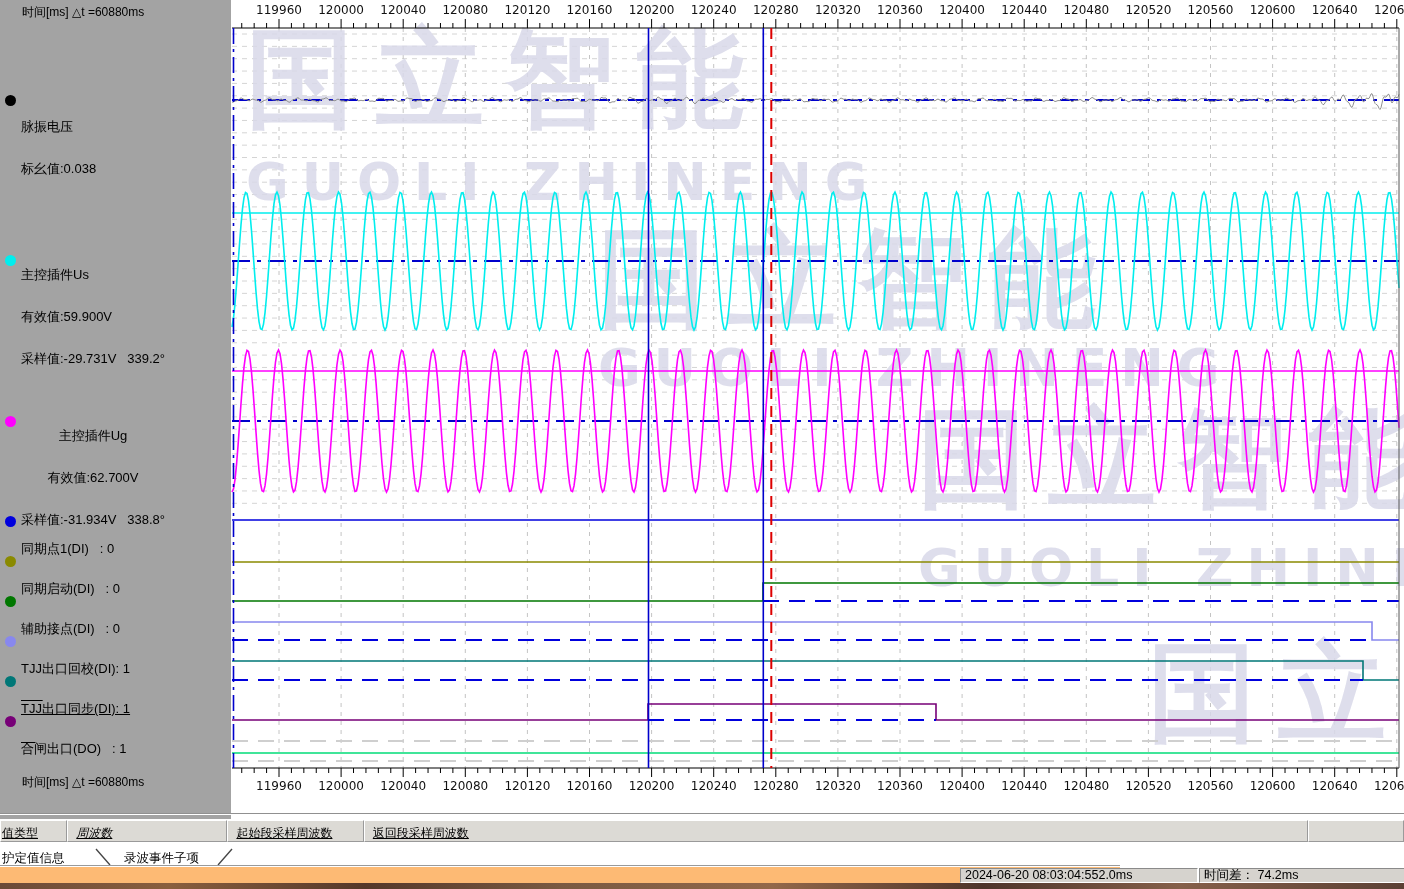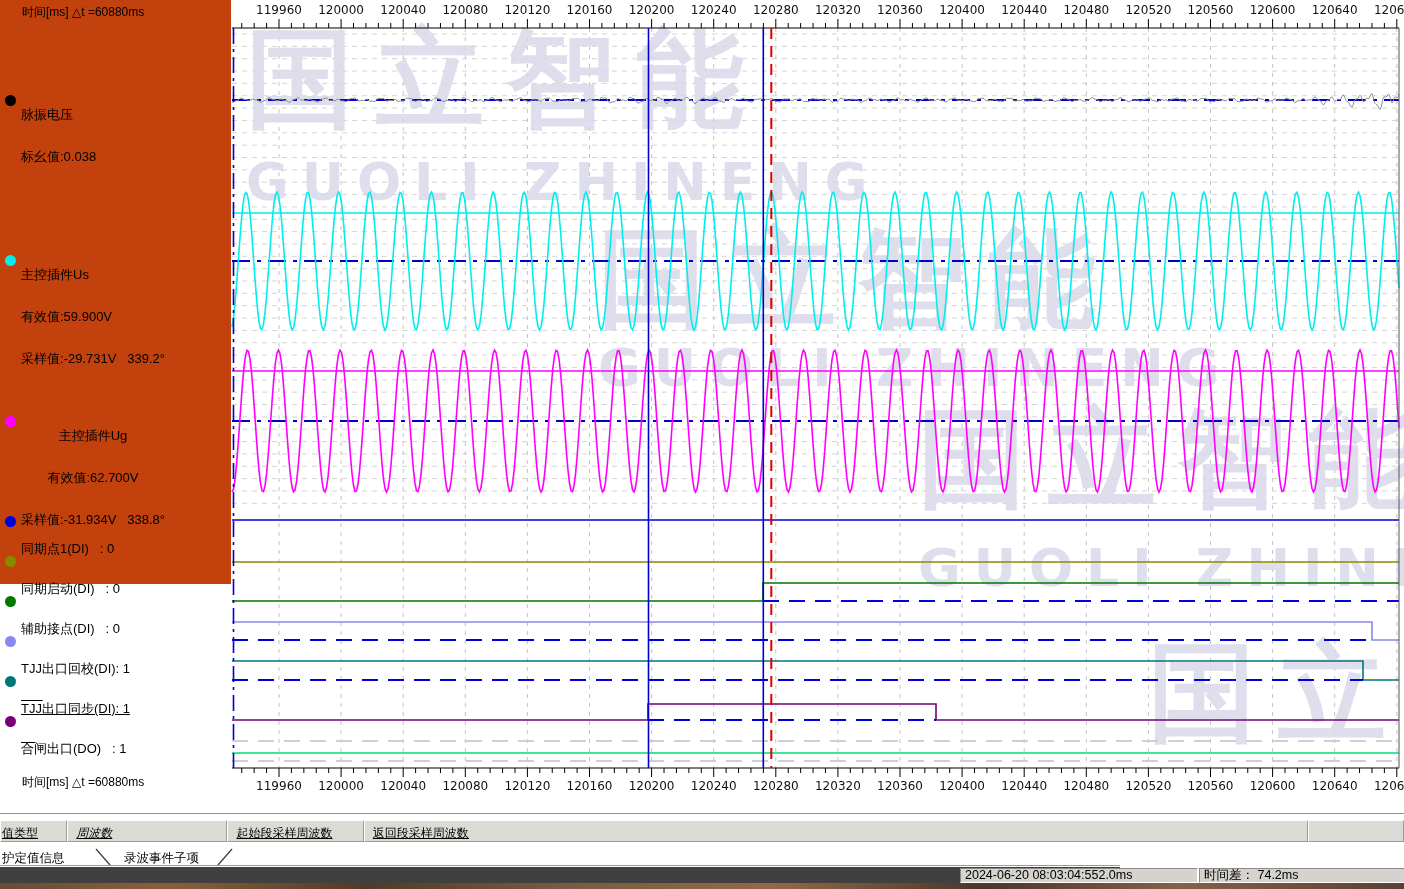--- a/index.html
+++ b/index.html
@@ -1,43 +1,43 @@
 <!DOCTYPE html>
 <html><head>
 <meta charset="utf-8">
 <style>
   html,body{margin:0;padding:0;}
   .app{position:relative;width:1404px;height:889px;background:#fff;overflow:hidden;
        font-family:"Liberation Sans","DejaVu Sans",sans-serif;color:#000;}
   #plot{position:absolute;left:0;top:0;z-index:1;}
   .tick-t{font-size:12px;fill:#111;text-anchor:middle;font-family:"DejaVu Sans",sans-serif;}
   .wm{fill:#d9d9e9;font-weight:bold;opacity:.85;font-family:"DejaVu Sans",sans-serif;}
-  .left-panel{position:absolute;left:0;top:0;width:231px;height:584px;background:#c2410c;z-index:5;}
+  .left-panel{position:absolute;left:0;top:0;width:231px;height:819px;background:#a3a3a3;z-index:5;}
   .tlabel{position:absolute;left:22px;font-size:12px;white-space:pre;}
   .tlabel.top{top:4px;} .tlabel.bottom{top:774px;}
   .dot{position:absolute;left:5px;width:11px;height:11px;border-radius:50%;background:#000;}
   .chl{position:absolute;left:21px;font-size:13px;line-height:14px;white-space:pre;}
-  .c0{top:80px;} .c1{top:240px;} .c2{top:401px;text-align:center;} .c3{top:514px;} .c4{top:554px;}
+  .c0{top:92px;} .c1{top:240px;} .c2{top:401px;text-align:center;} .c3{top:514px;} .c4{top:554px;}
   .c5{top:594px;} .c6{top:634px;} .c7{top:674px;text-decoration:underline;} .c8{top:714px;}
   .d0{top:95px;} .d1{top:255px;} .d2{top:416px;} .d3{top:516px;} .d4{top:556px;}
   .d5{top:596px;} .d6{top:636px;} .d7{top:676px;} .d8{top:716px;}
   .divider{position:absolute;left:0;top:813px;width:1404px;height:1px;background:#909090;
            border-bottom:1px solid #fff;z-index:6;}
   .thead{position:absolute;left:0;top:820px;width:1404px;height:22px;display:flex;z-index:6;}
   .thead .cell{box-sizing:border-box;height:22px;background:#dcdad5;font-size:12px;
       padding:4px 2px 0 8px;text-decoration:underline;white-space:nowrap;overflow:hidden;
       border-top:1px solid #fff;border-left:1px solid #fff;
       border-right:1px solid #9a9a9a;border-bottom:1px solid #9a9a9a;}
   .w0{width:68px;padding-left:0;text-indent:-7px;} .w1{width:162px;font-style:italic;} .w2{width:138px;font-family:Liberation Serif, serif;}
   .w3{width:956px;} .w4{width:97px;}
   .tab-row{position:absolute;left:0;top:848px;width:1404px;height:18px;z-index:6;background:#fff;}
   .tab-label{position:absolute;top:2px;font-size:12.5px;white-space:nowrap;}
   .tl1{left:2px;} .tl2{left:124px;}
   .tab-sep{position:absolute;left:0;top:0;}
-  .status-bar{position:absolute;left:0;top:866px;width:1120px;height:17px;background:#404040;
+  .status-bar{position:absolute;left:0;top:866px;width:1120px;height:17px;background:#fdba74;
       border-top:1px solid #fff;box-shadow:0 -1px 0 #9a9a9a;z-index:6;}
   .panel{position:absolute;top:1px;height:13px;border:1px solid;border-color:#8a8a8a #fff #fff #8a8a8a;
       font-size:12.5px;line-height:13px;padding:0 4px;background:#d6d3ce;white-space:nowrap;overflow:hidden;}
   .p1{left:960px;width:228px;} .p2{left:1199px;width:196px;}
   .bottom-strip{position:absolute;left:0;top:883px;width:1404px;height:6px;z-index:6;
       background:linear-gradient(90deg,#6b4a38 0%,#8a5f3e 12%,#55382a 26%,#7a5a42 40%,
       #93684a 55%,#4e342a 70%,#86604a 84%,#5c4034 100%);}
 </style>
 </head>
 <body>

